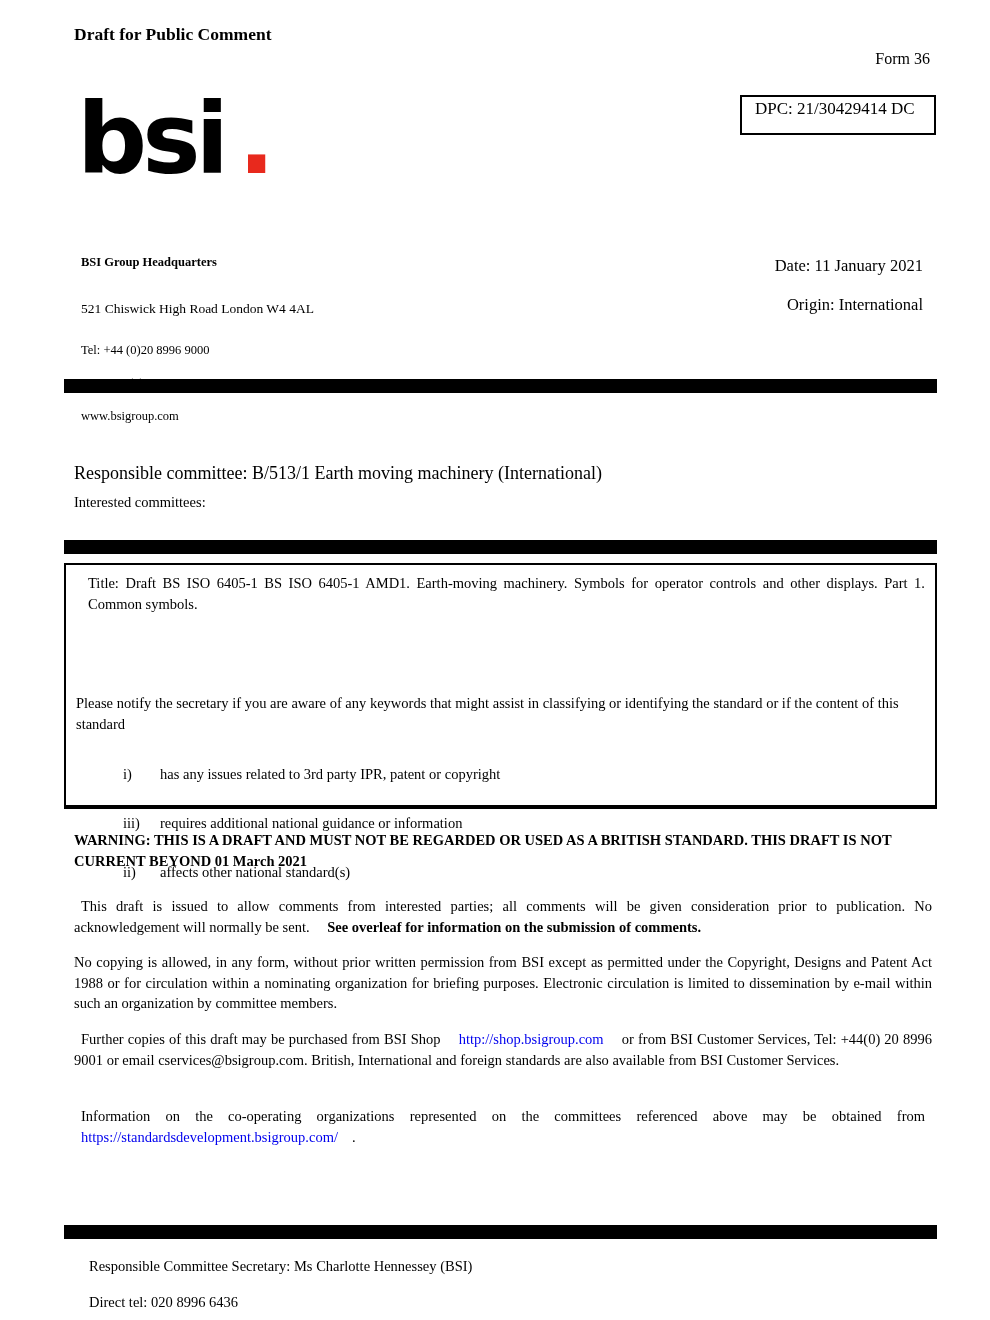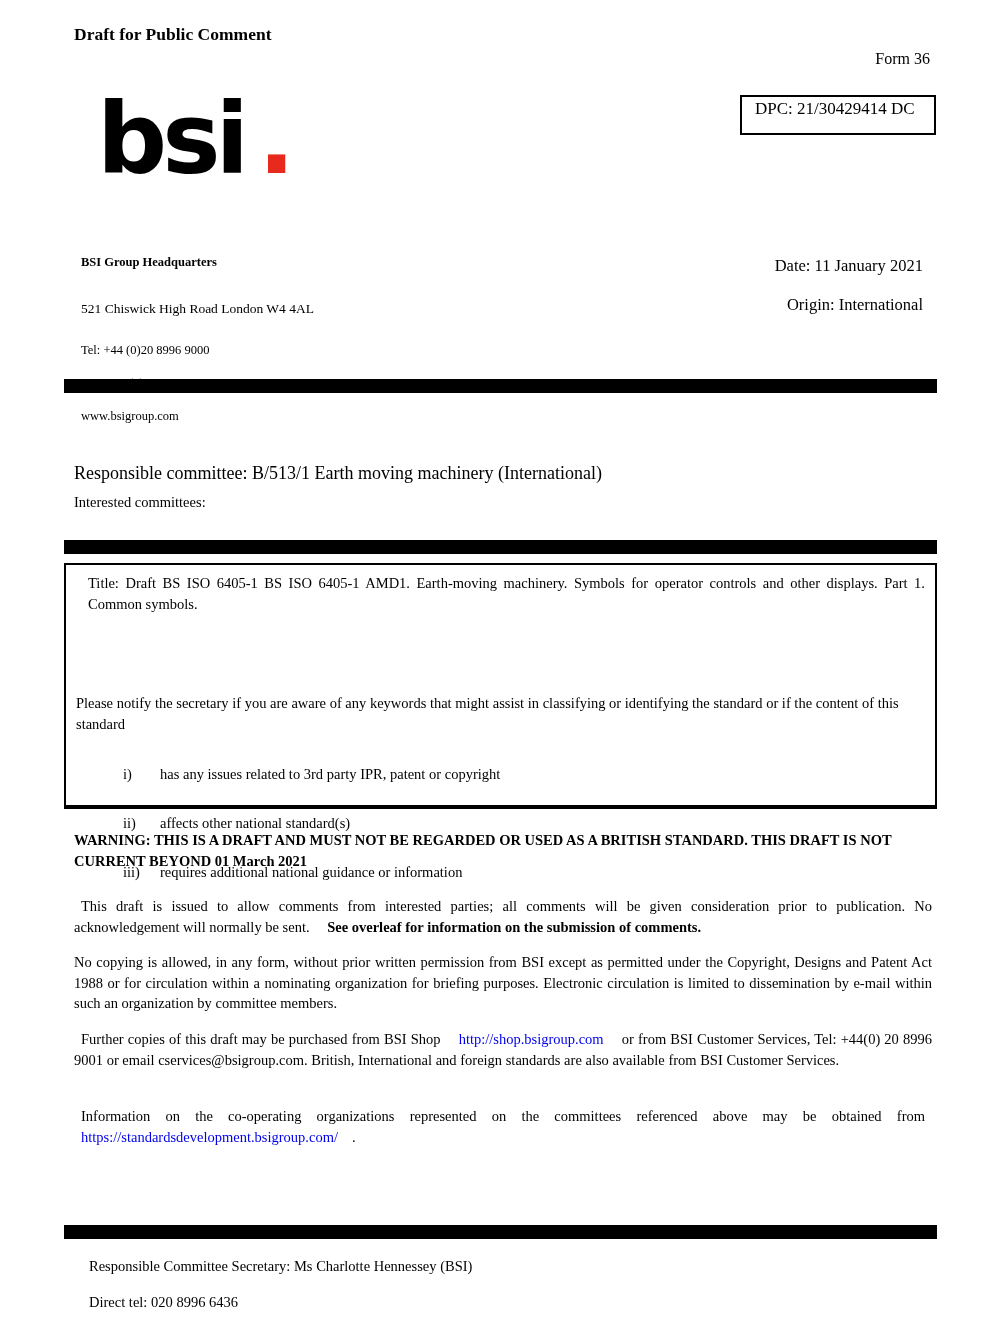--- a/index.html
+++ b/index.html
@@ -15,21 +15,21 @@
 
   .draft-label { position: absolute; top: 10px; left: 60px; font-size: 17.5px; font-weight: bold; }
   .form-no { position: absolute; top: 36px; right: 60px; font-size: 16px; }
 
   .dpc-box {
     position: absolute; top: 88px; left: 733px; width: 196px; height: 40px;
     border: 2px solid #000; padding: 2px 6px; font-size: 17px; white-space: nowrap;
   }
 
   .logo { position: absolute; top: 72px; left: 56px; font-family: "DejaVu Sans", sans-serif;
-    font-size: 98px; font-weight: bold; letter-spacing: -5px; line-height: 1.1; color: #000; margin-left: 20px; }
+    font-size: 98px; font-weight: bold; letter-spacing: -5px; line-height: 1.1; color: #000; }
   .logo .dot { color: #e8291d; letter-spacing: 0; }
 
   .hq-block { position: absolute; top: 233px; left: 60px; font-size: 12.5px; line-height: 1.3; }
   .hq-title { font-weight: bold; font-size: 12.5px; margin-bottom: 16px; }
   .hq-address { font-size: 13.5px; margin-bottom: 10px; }
   .hq-line { font-size: 12.5px; margin-bottom: 3px; }
 
   .date-block { position: absolute; top: 233px; right: 60px; text-align: right; font-size: 16.5px; line-height: 1.5; }
 
   .rule { position: absolute; left: 57px; width: 873px; height: 7px; background: #000; }
@@ -103,26 +103,26 @@
 
   <div class="title-box">
     <div class="title-text">Title: Draft BS ISO 6405-1 BS ISO 6405-1 AMD1. Earth-moving machinery. Symbols for operator controls and other displays. Part 1. Common symbols.</div>
     <div class="notify-text">Please notify the secretary if you are aware of any keywords that might assist in classifying or identifying the standard or if the content of this standard</div>
     <div class="kw-list">
       <div class="kw-row">
         <span class="kw-num">i)</span>
         <span>has any issues related to 3rd party IPR, patent or copyright</span>
       </div>
       <div class="kw-row">
+        <span class="kw-num">iii)</span>
+        <span>requires additional national guidance or information</span>
+      </div>
+      <div class="kw-row">
         <span class="kw-num">ii)</span>
         <span>affects other national standard(s)</span>
-      </div>
-      <div class="kw-row">
-        <span class="kw-num">iii)</span>
-        <span>requires additional national guidance or information</span>
       </div>
     </div>
   </div>
 
   <div class="para warning">WARNING: THIS IS A DRAFT AND MUST NOT BE REGARDED OR USED AS A BRITISH STANDARD. THIS DRAFT IS NOT CURRENT BEYOND 01 March 2021</div>
 
   <div class="para para-1">
     <span>This draft is issued to allow comments from interested parties; all comments will be given consideration prior to publication. No acknowledgement will normally be sent. </span><span class="bold-inline">See overleaf for information on the submission of comments.</span>
   </div>
 

